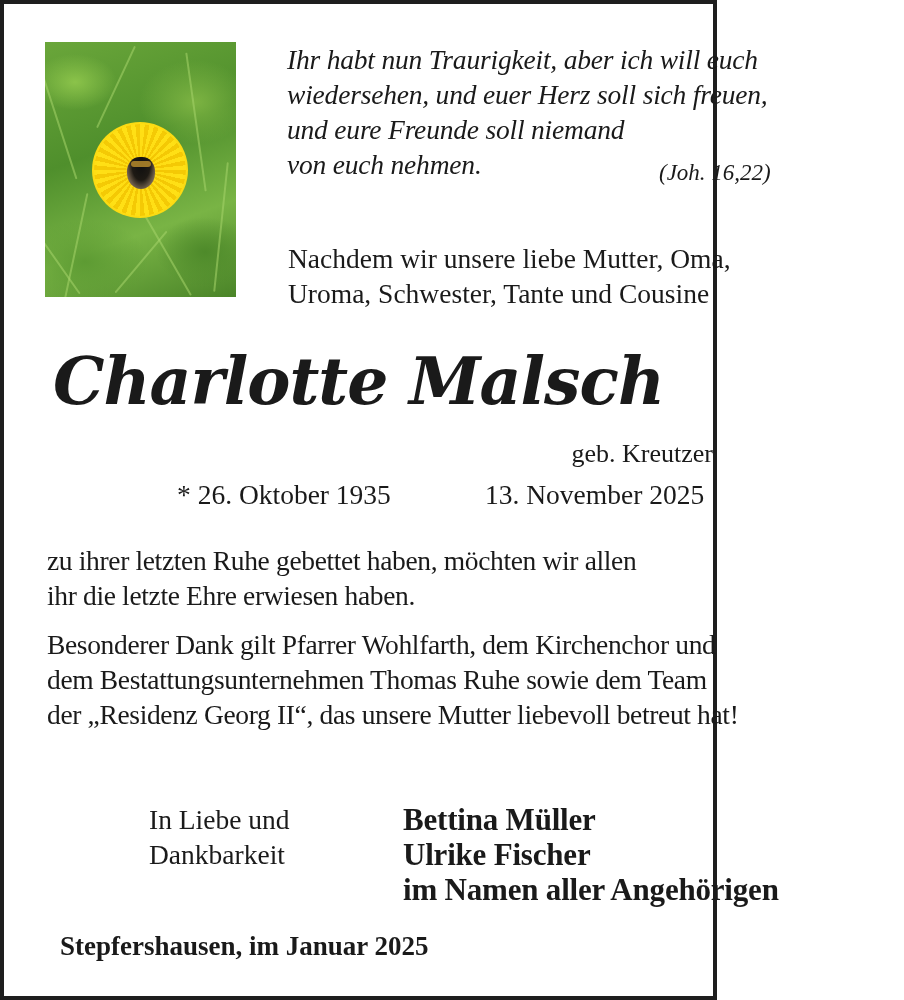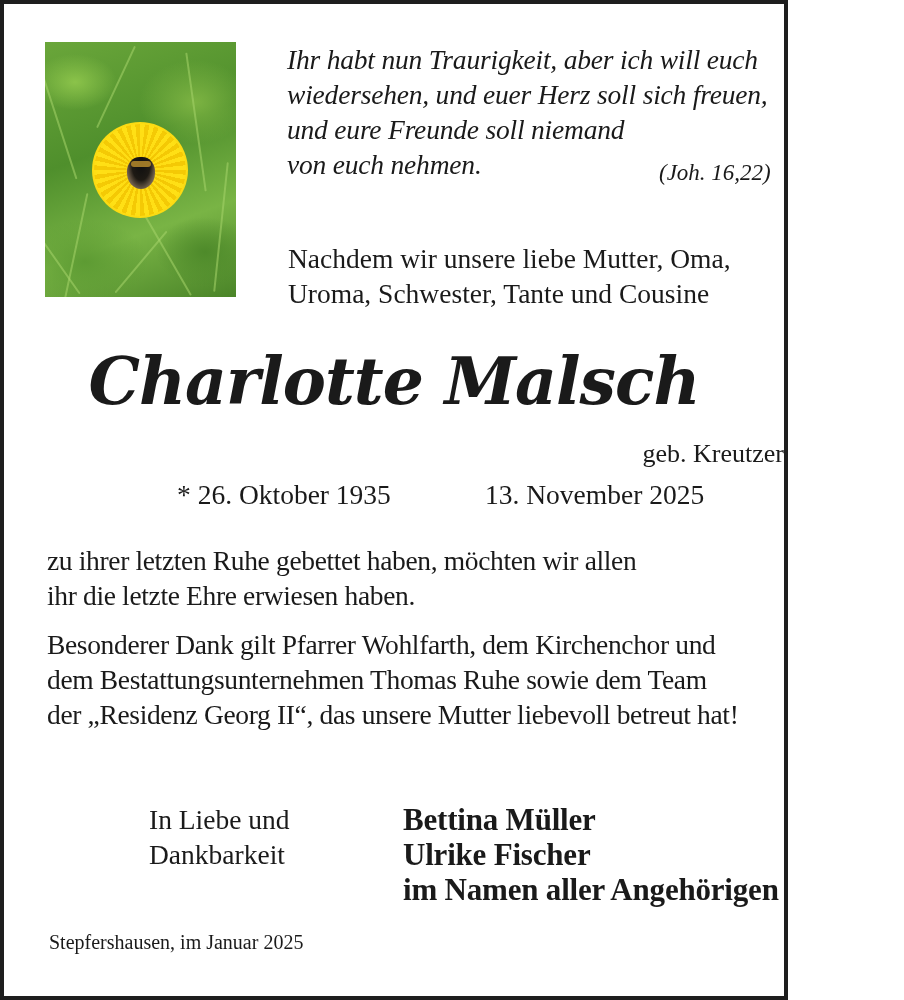--- a/index.html
+++ b/index.html
@@ -1,19 +1,19 @@
 <!DOCTYPE html>
 <html><head>
   <meta charset="utf-8">
   <style>
     html, body { margin: 0; padding: 0; background: #ffffff; }
     body { width: 904px; height: 1000px; overflow: hidden; }
     .frame {
       position: absolute; left: 0; top: 0;
-      width: 788px; height: 1000px;
+      width: 717px; height: 1000px;
       box-sizing: border-box;
       border: 4px solid #1e1e1e;
       background: #ffffff;
       color: #1a1a1a;
       font-family: "Liberation Serif", "DejaVu Serif", serif;
     }
     .abs { position: absolute; }
     .photo {
       left: 41px; top: 38px; width: 191px; height: 255px;
       overflow: hidden;
@@ -79,21 +79,21 @@
     .body-text .para { margin-bottom: 14px; }
     .body-text .para div { white-space: nowrap; }
     .closing {
       left: 145px; top: 798px; font-size: 27.5px; line-height: 35px; white-space: nowrap;
     }
     .signers {
       left: 399px; top: 798px; font-size: 31px; line-height: 35px; font-weight: bold; white-space: nowrap;
       letter-spacing: -0.2px;
     }
     .place {
-      left: 45px; top: 927px; font-size: 20px; white-space: nowrap;
+      left: 56px; top: 927px; font-size: 27px; white-space: nowrap; font-weight: bold;
     }
   </style>
 </head>
 <body>
 
 <div class="frame">
 
   <div class="abs photo">
     <div class="grass" style="left:12px;top:20px;height:120px;transform:rotate(-18deg)"></div>
     <div class="grass" style="left:30px;top:150px;height:110px;transform:rotate(12deg)"></div>

